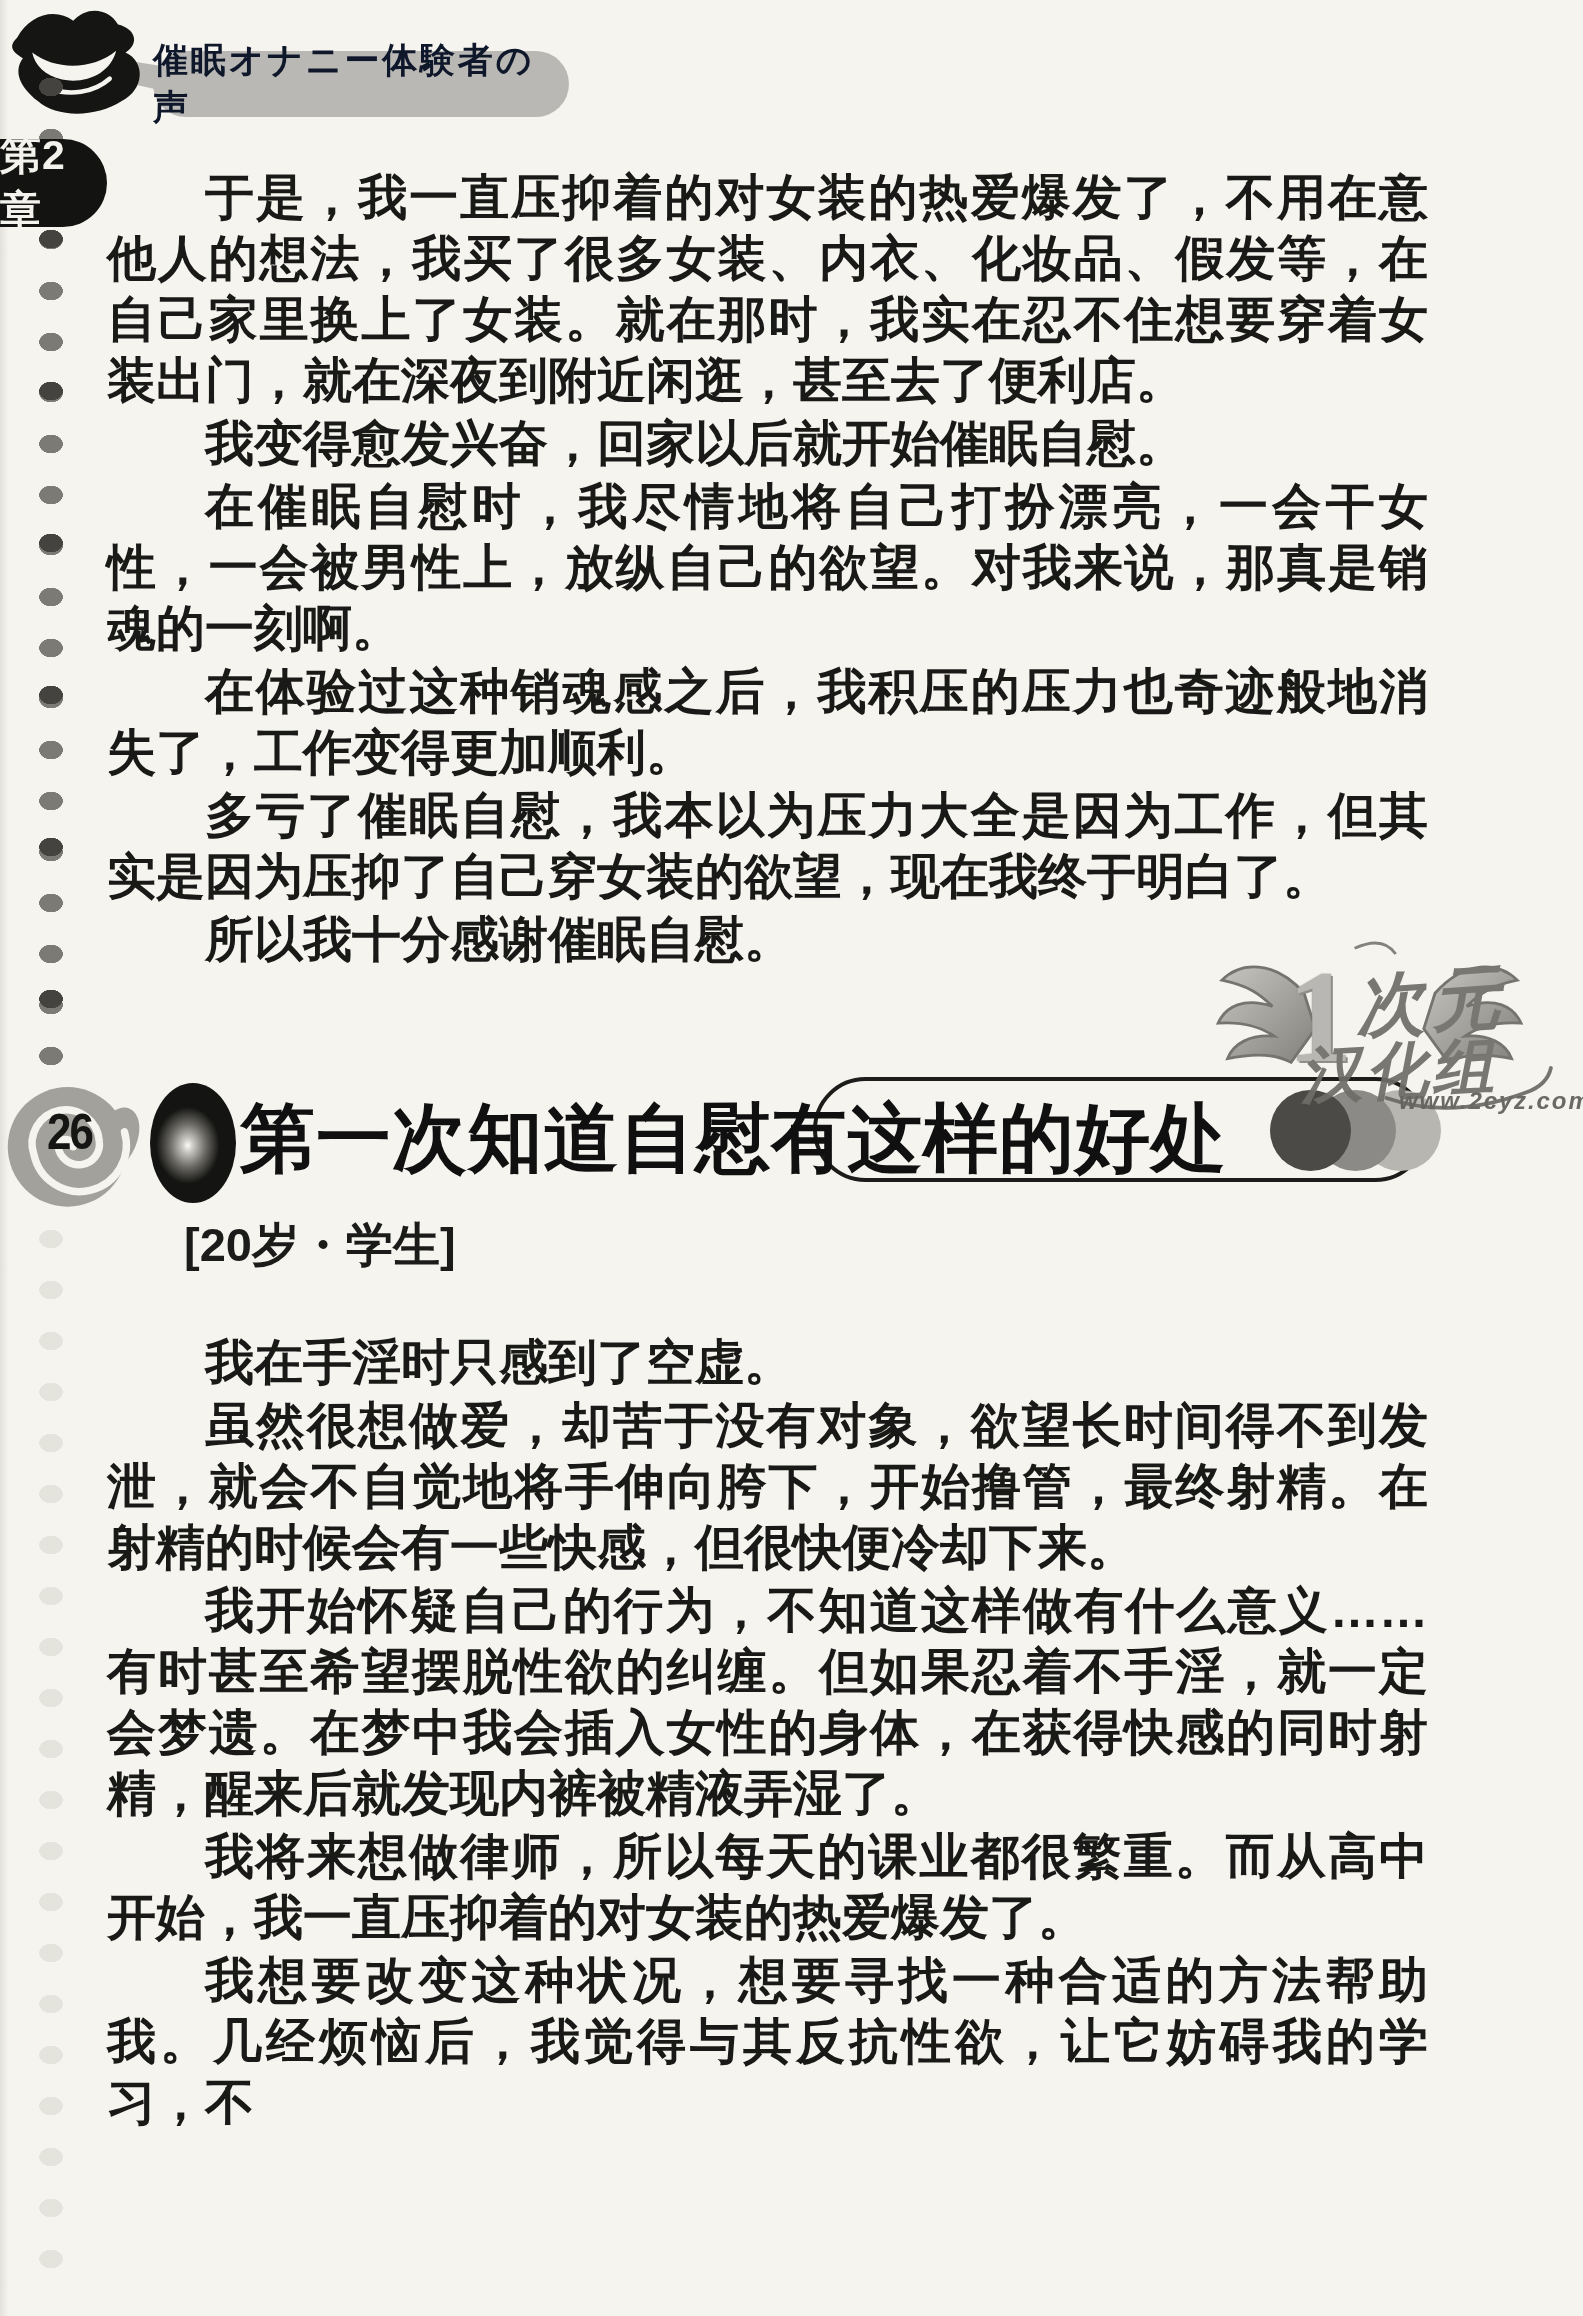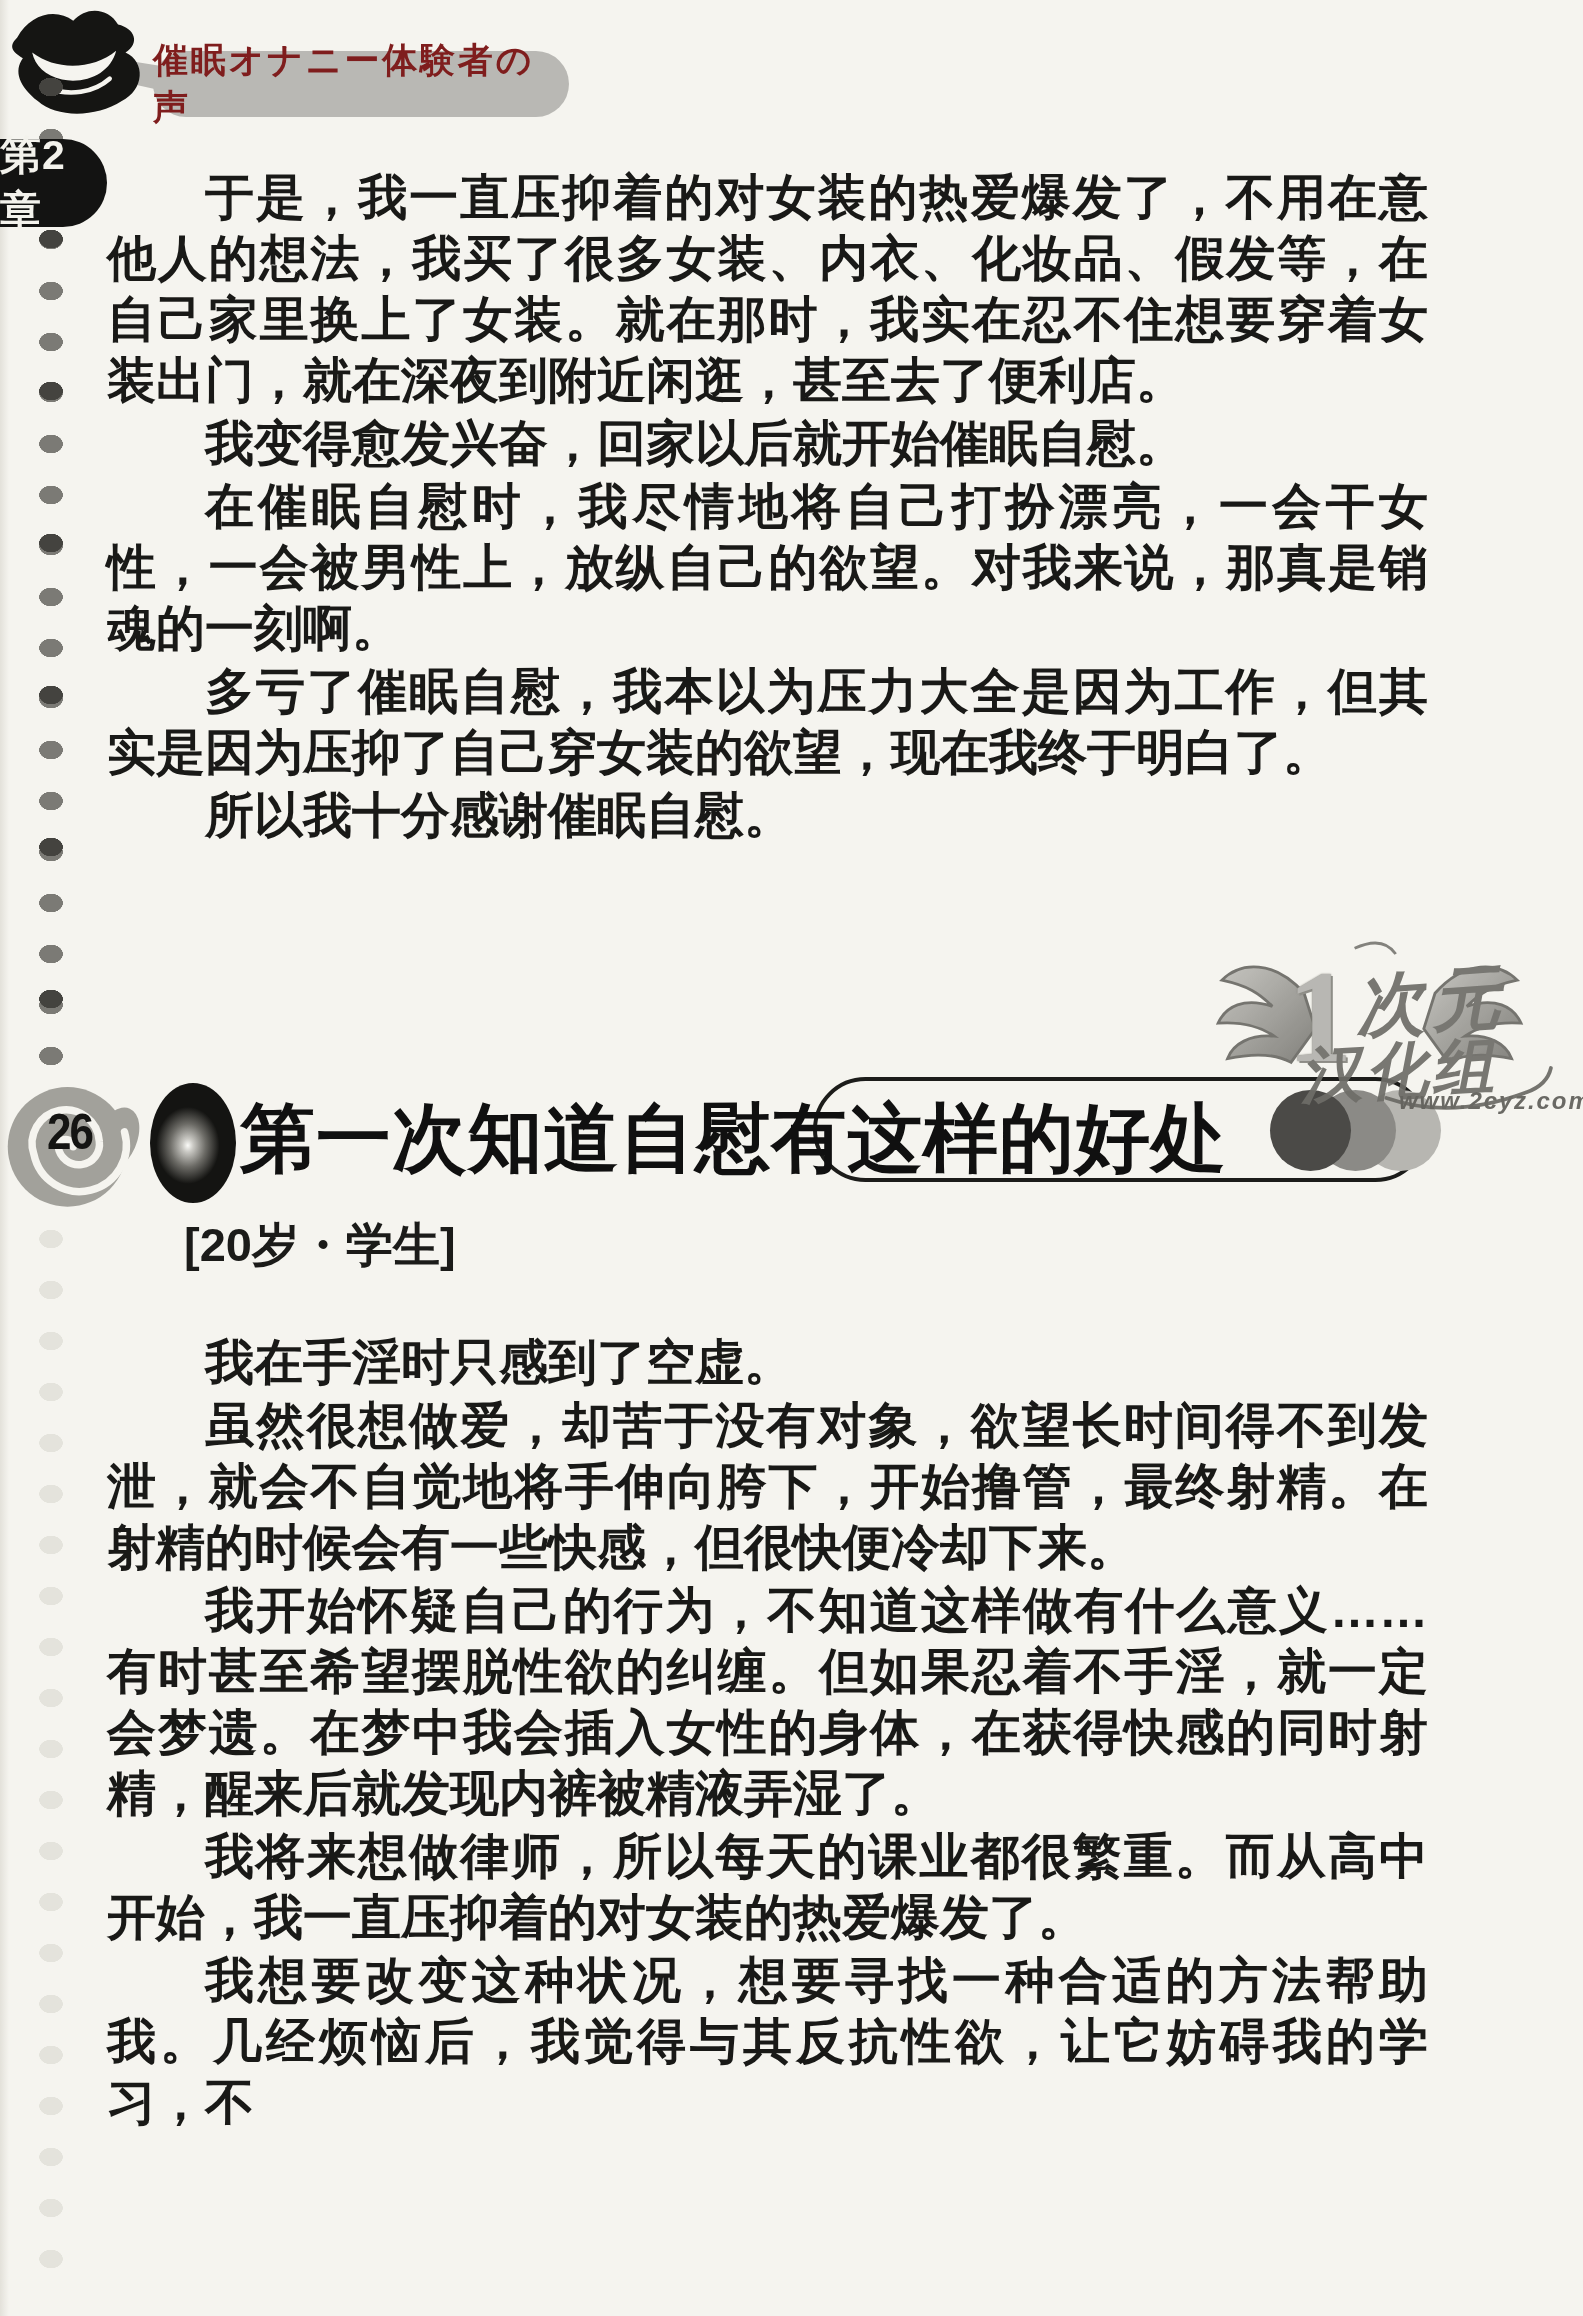--- a/index.html
+++ b/index.html
@@ -3,21 +3,21 @@
 <meta charset="utf-8">
 <style>
   html,body{margin:0;padding:0;}
   body{width:1583px;height:2316px;background:#e9e8e3;font-family:"Liberation Sans",sans-serif;}
   .page{position:relative;width:1583px;height:2316px;background:#f5f4ef;overflow:hidden;color:#1a1a1a;}
   .page::after{content:"";position:absolute;left:0;top:0;bottom:0;width:9.4px;background:linear-gradient(90deg,#e3e1da,rgba(0,0,0,0));pointer-events:none;}
 
   
   .lips{position:absolute;left:3.7px;top:3.7px;width:187px;height:126px;}
   .header-pill{position:absolute;left:153px;top:51px;width:416px;height:66px;background:#b9b8b4;border-radius:34px;display:flex;align-items:center;justify-content:center;}
-  .header-pill span{font-size:35px;font-weight:800;letter-spacing:2.8px;color:#7f1d1d;}
+  .header-pill span{font-size:35px;font-weight:800;letter-spacing:2.8px;color:#0f172a;}
 
   
   .chapter-tab{position:absolute;left:0;top:139px;width:107px;height:88px;background:#131312;border-radius:0 45px 45px 0;display:flex;align-items:center;justify-content:flex-start;z-index:4;}
   .chapter-tab span{color:#f3f2ec;font-size:41px;font-weight:800;letter-spacing:0.9px;}
 
   
   .dots-dark{position:absolute;left:36px;top:62px;width:30px;height:1017px;z-index:2;
     background-image:
       radial-gradient(ellipse 12px 9.4px at 15px 25px,#44433f 97%,rgba(0,0,0,0) 100%),
       radial-gradient(ellipse 12px 9.4px at 15px 25px,#7b7a75 97%,rgba(0,0,0,0) 100%);
@@ -81,20 +81,21 @@
     <ellipse cx="120" cy="70" rx="22" ry="36" transform="rotate(24 120 70)" fill="#a2a19b"></ellipse>
     <circle cx="68" cy="78" r="64" fill="#a2a19b"></circle>
     <path fill="none" stroke="#f5f4ef" stroke-width="8" stroke-linecap="round" d="M74,78 a8,8 0 1 0 -16,0 a22,22 0 1 0 44,-6 a36,36 0 1 0 -70,14 a50,50 0 1 0 97,-24"></path>
   </svg>
   <div class="page-num">26</div>
 
   <div class="text-block block-intro">
     <p>于是，我一直压抑着的对女装的热爱爆发了，不用在意他人的想法，我买了很多女装、内衣、化妆品、假发等，在自己家里换上了女装。就在那时，我实在忍不住想要穿着女装出门，就在深夜到附近闲逛，甚至去了便利店。</p>
     <p>我变得愈发兴奋，回家以后就开始催眠自慰。</p>
     <p>在催眠自慰时，我尽情地将自己打扮漂亮，一会干女性，一会被男性上，放纵自己的欲望。对我来说，那真是销魂的一刻啊。</p>
+    <p>在体验过这种销魂感之后，我积压的压力也奇迹般地消失了，工作变得更加顺利。</p>
     <p>多亏了催眠自慰，我本以为压力大全是因为工作，但其实是因为压抑了自己穿女装的欲望，现在我终于明白了。</p>
     <p>所以我十分感谢催眠自慰。</p>
   </div>
 
   <div class="heading-pill-outline"></div>
   <div class="circle circle-light"></div>
   <div class="circle circle-mid"></div>
   <div class="circle circle-dark"></div>
   <div class="heading-ball"></div>
   <div class="section-heading">第一次知道自慰有这样的好处</div>

